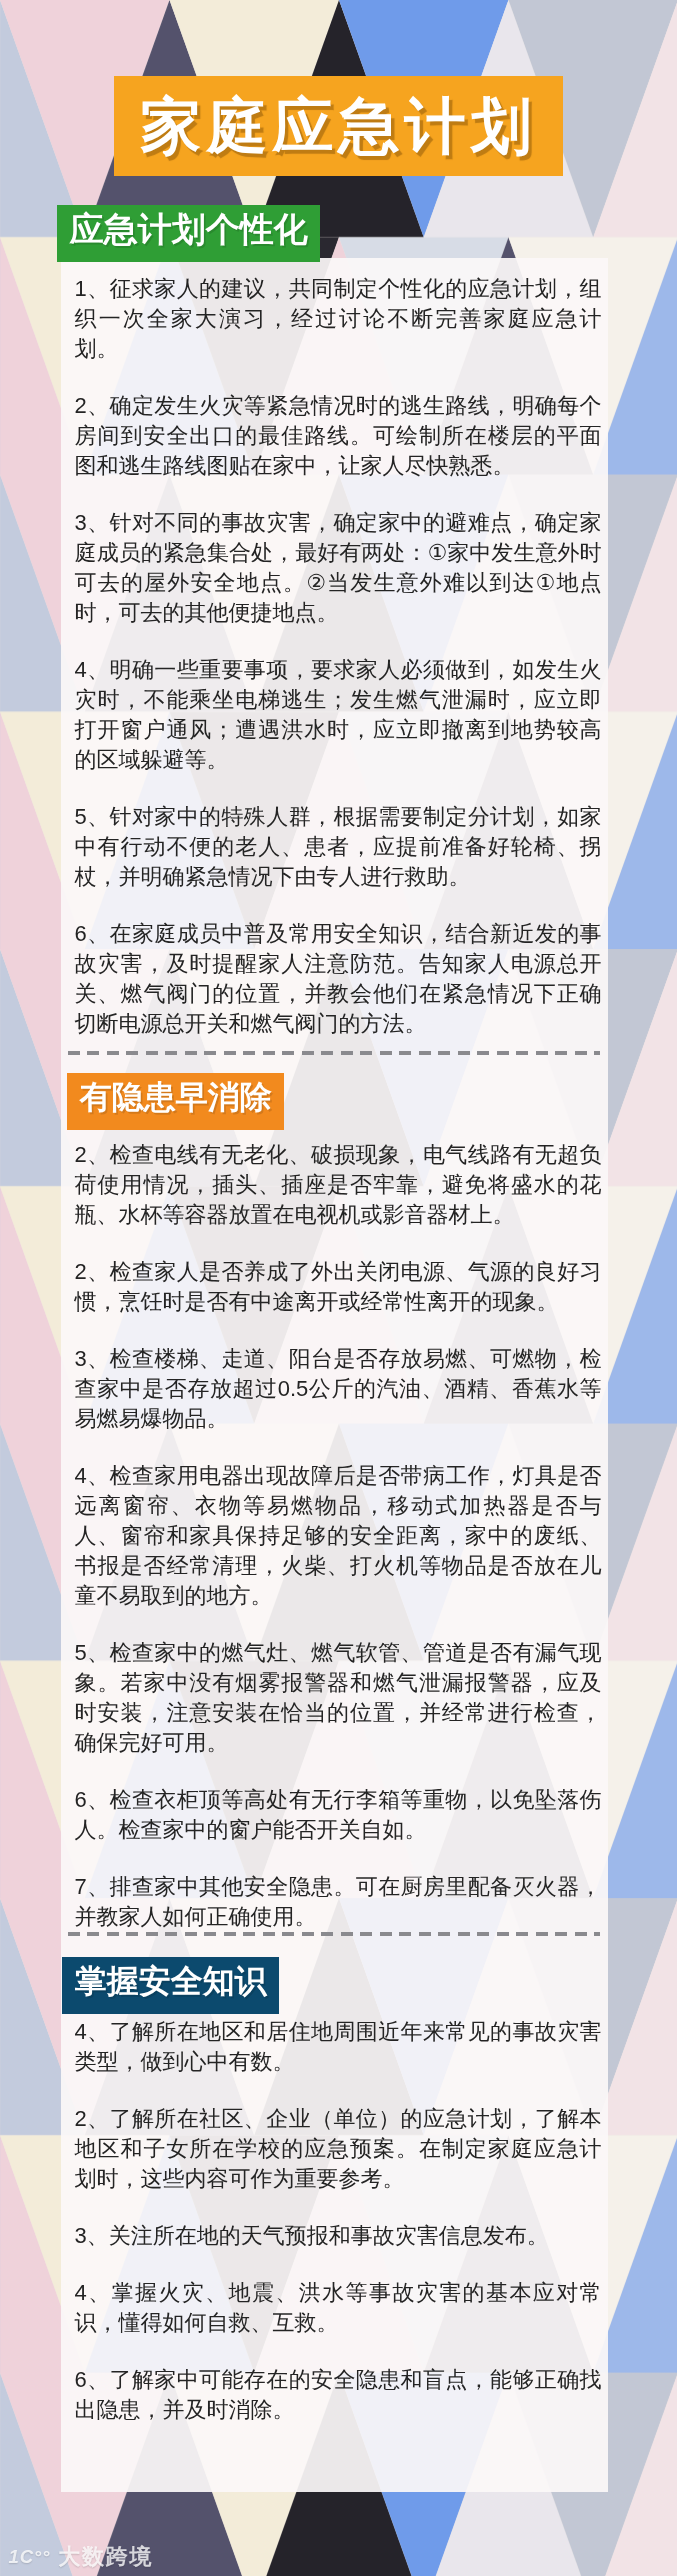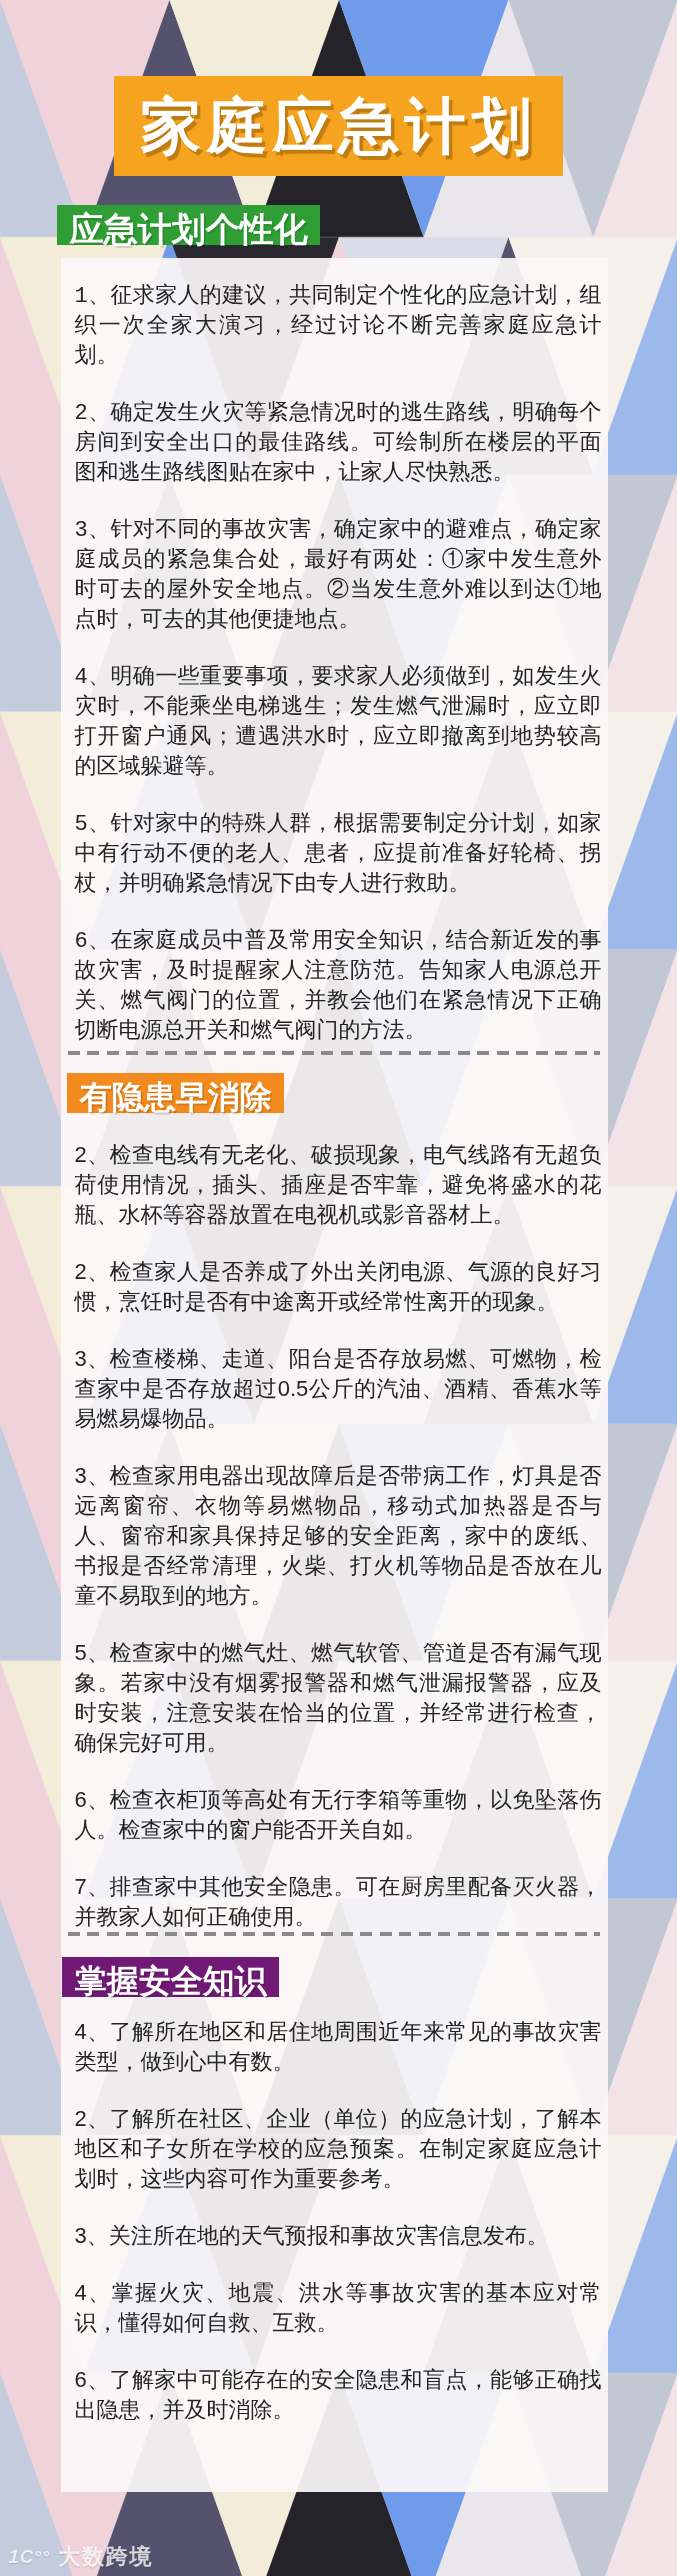--- a/index.html
+++ b/index.html
@@ -6,30 +6,30 @@
   .page{position:relative;width:678px;height:2576px;overflow:hidden;
         font-family:"Liberation Sans","DejaVu Sans",sans-serif;}
   .bg{position:absolute;left:0;top:0;width:678px;height:2576px;z-index:0;}
   .panel{position:absolute;left:61px;top:258px;width:547px;height:2234px;
          background:rgba(251,248,247,0.93);z-index:1;}
   .title-banner{position:absolute;left:114px;top:76px;width:449px;height:100px;
          background:#f6a41f;z-index:2;text-align:center;}
   .title-banner span{display:block;line-height:100px;font-size:61px;font-weight:bold;
          color:#ffffff;letter-spacing:5.1px;
          text-shadow:3.4px 4.2px 0.8px rgba(125,75,5,0.45);}
-  .sec-head{position:absolute;z-index:3;height:40px;line-height:49px;
+  .sec-head{position:absolute;z-index:3;height:57px;line-height:49px;
          padding:0 12.7px;color:#ffffff;font-weight:bold;white-space:nowrap;
          text-shadow:1.7px 1.7px 0 rgba(0,0,0,0.12);}
   .sec-head.green{left:57px;top:205px;background:#2f9e35;font-size:34px;}
   .sec-head.orange{left:67px;top:1073px;background:#f28a1e;font-size:32px;}
-  .sec-head.blue{left:62px;top:1957px;background:#701a75;font-size:32px;}
+  .sec-head.blue{left:62px;top:1957px;background:#0c4a6e;font-size:32px;}
   .group{position:absolute;left:13.6px;width:527px;z-index:2;}
   .group p{margin:0 0 27px 0;font-size:22px;line-height:30px;color:#242424;
          text-align:justify;overflow-wrap:anywhere;word-break:break-all;}
-  #group-1{top:24px;font-family:Liberation Mono, monospace;}
+  #group-1{top:16px;}
   #group-2{top:882px;}
   #group-3{top:1759px;}
   .divider{position:absolute;left:6.8px;width:532px;height:4.2px;z-index:2;
          background:repeating-linear-gradient(90deg,#8a8a8e 0 12px,transparent 12px 19.5px);}
   #divider-1{top:793px;}
   #divider-2{top:1674px;}
   .watermark{position:absolute;left:8.5px;top:2542px;z-index:4;display:flex;
          align-items:center;gap:8px;color:rgba(255,255,255,0.78);
          text-shadow:0 0.8px 1.7px rgba(0,0,0,0.15);}
   .wm-logo{font-size:18.6px;font-weight:bold;font-style:italic;letter-spacing:0.8px;}
@@ -85,21 +85,21 @@
       <p>5、针对家中的特殊人群，根据需要制定分计划，如家中有行动不便的老人、患者，应提前准备好轮椅、拐杖，并明确紧急情况下由专人进行救助。</p>
       <p>6、在家庭成员中普及常用安全知识，结合新近发的事故灾害，及时提醒家人注意防范。告知家人电源总开关、燃气阀门的位置，并教会他们在紧急情况下正确切断电源总开关和燃气阀门的方法。</p>
     </div>
 
     <div class="divider" id="divider-1"></div>
 
     <div class="group" id="group-2">
       <p>2、检查电线有无老化、破损现象，电气线路有无超负荷使用情况，插头、插座是否牢靠，避免将盛水的花瓶、水杯等容器放置在电视机或影音器材上。</p>
       <p>2、检查家人是否养成了外出关闭电源、气源的良好习惯，烹饪时是否有中途离开或经常性离开的现象。</p>
       <p>3、检查楼梯、走道、阳台是否存放易燃、可燃物，检查家中是否存放超过0.5公斤的汽油、酒精、香蕉水等易燃易爆物品。</p>
-      <p>3、检查家用电器出现故障后是否带病工作，灯具是否远离窗帘、衣物等易燃物品，移动式加热器是否与人、窗帘和家具保持足够的安全距离，家中的废纸、书报是否经常清理，火柴、打火机等物品是否放在儿童不易取到的地方。</p>
+      <p>4、检查家用电器出现故障后是否带病工作，灯具是否远离窗帘、衣物等易燃物品，移动式加热器是否与人、窗帘和家具保持足够的安全距离，家中的废纸、书报是否经常清理，火柴、打火机等物品是否放在儿童不易取到的地方。</p>
       <p>5、检查家中的燃气灶、燃气软管、管道是否有漏气现象。若家中没有烟雾报警器和燃气泄漏报警器，应及时安装，注意安装在恰当的位置，并经常进行检查，确保完好可用。</p>
       <p>6、检查衣柜顶等高处有无行李箱等重物，以免坠落伤人。检查家中的窗户能否开关自如。</p>
       <p>7、排查家中其他安全隐患。可在厨房里配备灭火器，并教家人如何正确使用。</p>
     </div>
 
     <div class="divider" id="divider-2"></div>
 
     <div class="group" id="group-3">
       <p>4、了解所在地区和居住地周围近年来常见的事故灾害类型，做到心中有数。</p>
       <p>2、了解所在社区、企业（单位）的应急计划，了解本地区和子女所在学校的应急预案。在制定家庭应急计划时，这些内容可作为重要参考。</p>

